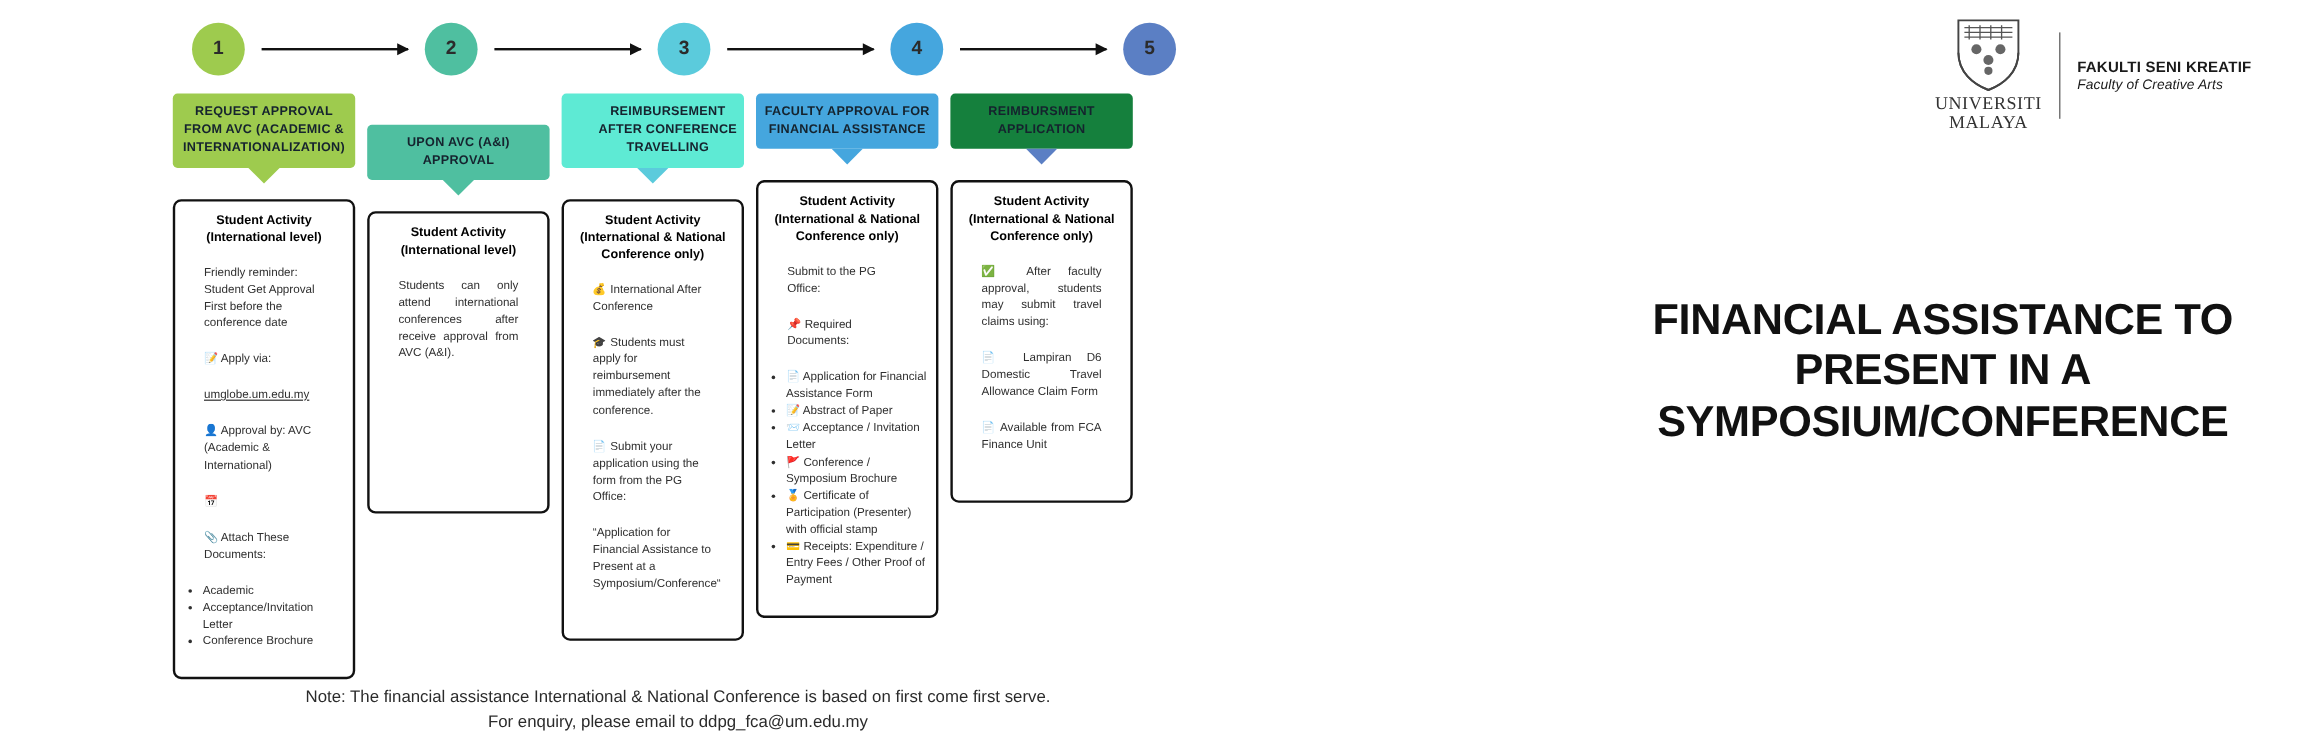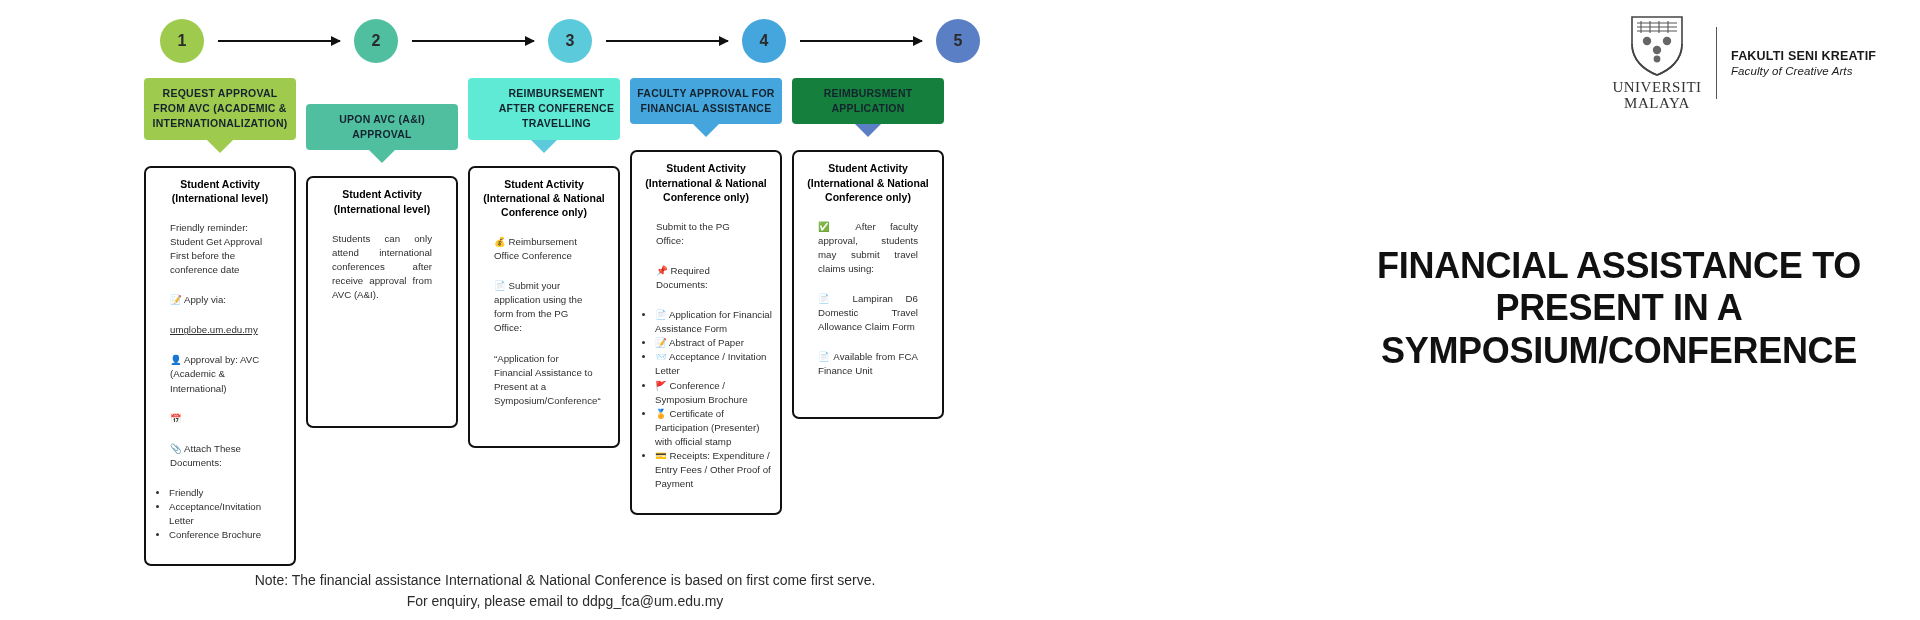--- a/index.html
+++ b/index.html
@@ -117,21 +117,21 @@
           <span>Approval by: AVC (Academic &amp; International)</span>
         </p>
         <p>
           <span class="ico">📅</span>
         </p>
         <p>
           <span class="ico">📎</span>
           <span>Attach These Documents:</span>
         </p>
         <ul class="docs">
-          <li>Friendly</li>
+          <li>Academic</li>
           <li>Acceptance/Invitation Letter</li>
           <li>Conference Brochure</li>
         </ul>
       </div>
     </div>
   </div>
 
   <div class="col">
     <div class="banner" style="background: rgb(79, 191, 160); margin-top: 26px;">
       <span>UPON AVC (A&amp;I) APPROVAL</span>
@@ -148,21 +148,25 @@
   <div class="col">
     <div class="banner" style="background: #5eead4; padding-left: 29px;">
       <span>REIMBURSEMENT AFTER CONFERENCE TRAVELLING</span>
       <span class="notch" style="border-top: 13px solid rgb(91, 203, 220);"></span>
     </div>
     <div class="card">
       <div class="card-title">Student Activity (International &amp; National Conference only)</div>
       <div class="card-body">
         <p>
           <span class="ico">💰</span>
-          <span>Reimbursement Office Conference</span>
+          <span>International After Conference</span>
+        </p>
+        <p>
+          <span class="ico">🎓</span>
+          <span>Students must apply for reimbursement immediately after the conference.</span>
         </p>
         <p>
           <span class="ico">📄</span>
           <span>Submit your application using the form from the PG Office:</span>
         </p>
         <p>“Application for Financial Assistance to Present at a Symposium/Conference“</p>
       </div>
     </div>
   </div>
 

